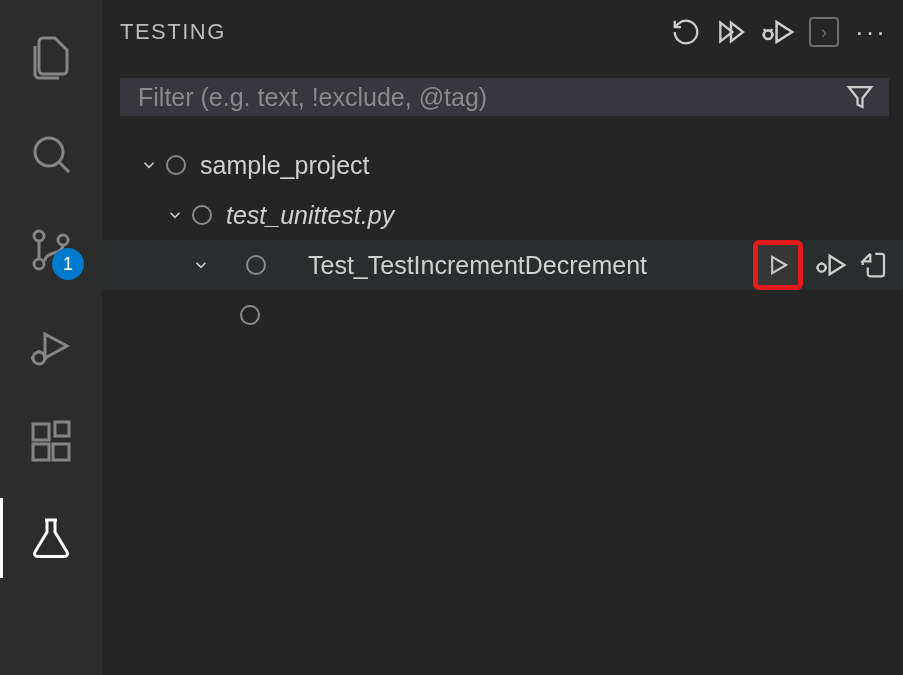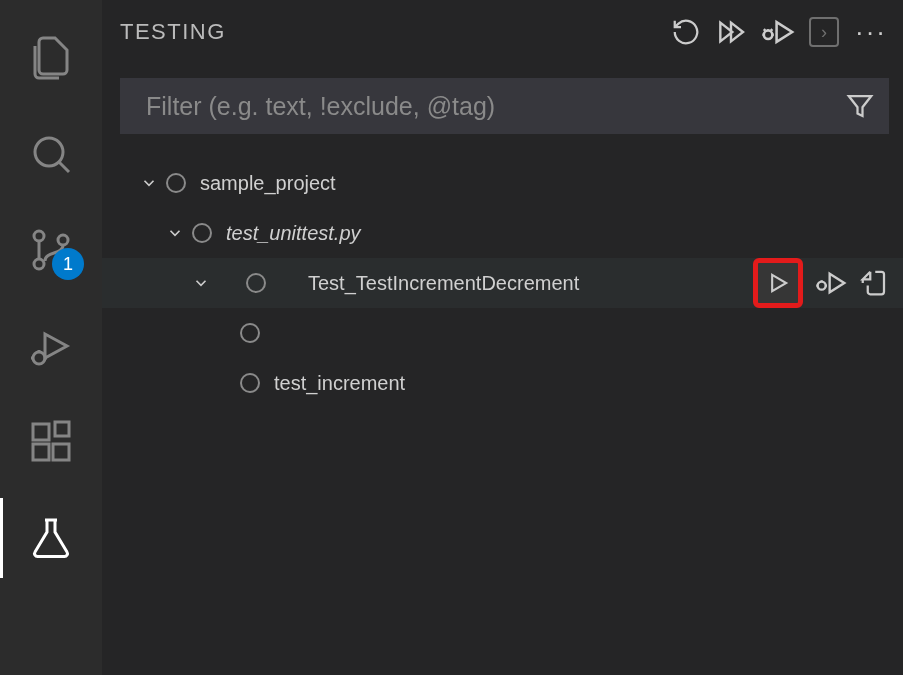--- a/index.html
+++ b/index.html
@@ -118,22 +118,21 @@
       font-size: 26px;
       letter-spacing: 2px;
       cursor: pointer;
       padding: 0 2px;
     }
     .filter-row {
       display: flex;
       align-items: center;
       margin: 10px 14px 18px 18px;
       background: #37373d;
-      height: 56px;
-      padding-left: 8px;
+      height: 38px;
     }
     .filter-input {
       flex: 1;
       background: transparent;
       border: none;
       outline: none;
       color: #cccccc;
       font-size: 25px;
       padding: 0 18px;
       height: 100%;
@@ -152,21 +151,21 @@
       fill: none;
       stroke-width: 1.8;
     }
     .tree {
       padding-top: 6px;
     }
     .row {
       display: flex;
       align-items: center;
       height: 50px;
-      font-size: 20px;
+      font-size: 25px;
       cursor: pointer;
       position: relative;
       text-align: right;
     }
     .row.selected {
       background: #2a2d2e;
       gap: 28px;
     }
     .row .chevron {
       display: inline-flex;
@@ -367,18 +366,14 @@
             <path d="M3 9v3"></path>
           </svg>
         </div>
       </div>
     </div>
 
     <div class="row indent-3">
       <span class="status-circle"></span>
     </div>
 
-    <div class="row indent-3">
-      <span class="status-circle"></span>
-      <span class="label">test_increment</span>
-    </div>
   </div>
 </div>
 
 </body></html>

